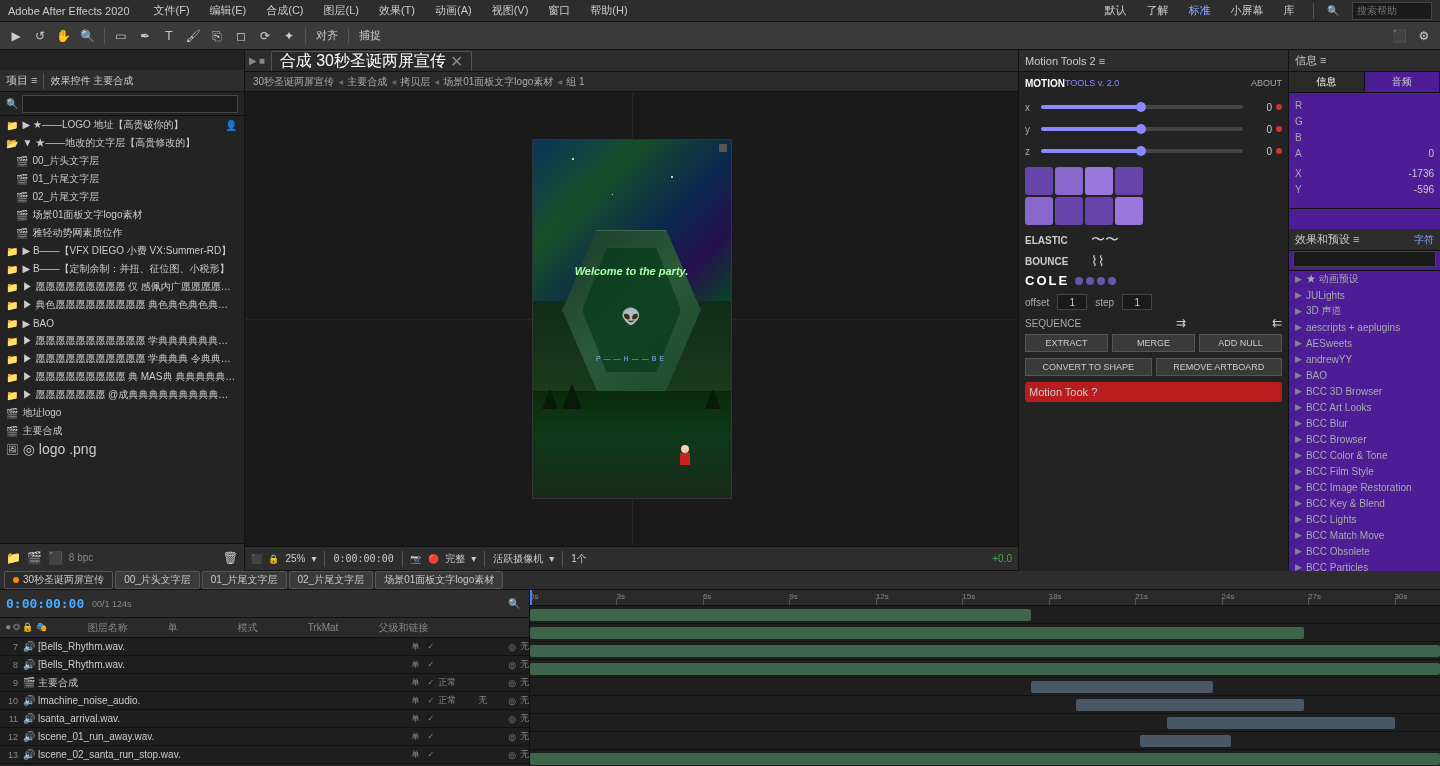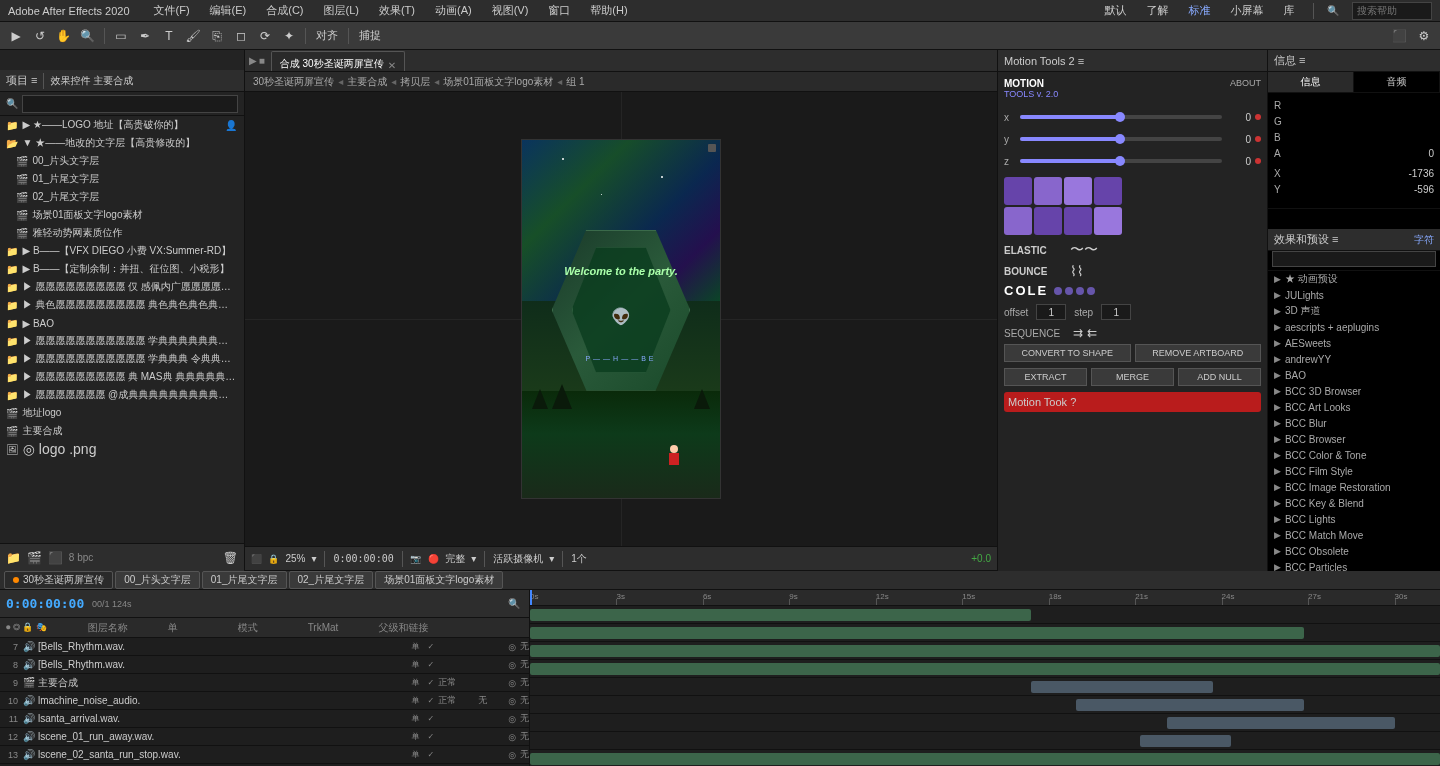--- a/index.html
+++ b/index.html
@@ -139,22 +139,22 @@
       display: flex;
       align-items: center;
       border-bottom: 1px solid #111;
       padding: 0 4px;
       gap: 2px;
     }
     .comp-tab {
       height: 20px;
       padding: 0 8px;
       display: flex;
-      align-items: flex-end;
-      font-size: 10px;
+      align-items: center;
+      font-size: 16px;
       color: #ccc;
       cursor: pointer;
       border-radius: 2px 2px 0 0;
       background: #3a3a3a;
       border: 1px solid #555;
       border-bottom: none;
       gap: 4px;
     }
     .comp-tab.active { background: #2a2a2a; color: #fff; }
 
@@ -296,21 +296,21 @@
     .motion-tools-content {
       padding: 6px;
     }
     .motion-title-area {
       display: flex;
       gap: 8px;
       margin-bottom: 8px;
     }
     .motion-logo {
       display: flex;
-      flex-direction: column;
+      flex-direction: row;
     }
     .motion-title {
       font-size: 10px;
       font-weight: bold;
       color: #fff;
     }
     .motion-version {
       font-size: 9px;
       color: #8888ff;
     }
@@ -439,42 +439,43 @@
       align-items: center;
       justify-content: center;
     }
 
     .sequence-row {
       display: flex;
       align-items: center;
       gap: 4px;
       margin-bottom: 4px;
       font-size: 10px;
+      justify-content: space-between;
     }
     .seq-label { color: #aaa; width: 65px; }
     .seq-icon { color: #ccc; font-size: 12px; }
 
     .shape-btn {
       height: 18px;
       background: #3a3a3a;
       border: 1px solid #555;
       color: #ccc;
       font-size: 9px;
       cursor: pointer;
       padding: 0 6px;
       display: flex;
       align-items: center;
       justify-content: center;
       flex: 1;
     }
 
     
     .far-right-panel {
-      width: 173px;
-      background: #000000;
+      width: 152px;
+      background: #4c1d95;
       border-left: 1px solid #111;
       display: flex;
       flex-direction: column;
     }
     .info-panel {
       flex: 1;
       border-bottom: 1px solid #111;
     }
     .info-header {
       height: 22px;
@@ -1094,28 +1095,28 @@
         <input type="text" class="offset-step-val" value="1" style="">
       </div>
 
       <div class="sequence-row">
         <span class="seq-label">SEQUENCE</span>
         <span class="seq-icon" style="cursor:pointer;">⇉</span>
         <span class="seq-icon" style="cursor:pointer;">⇇</span>
       </div>
 
       <div class="action-row">
-        <div class="shape-btn">CONVERT TO SHAPE</div>
-        <div class="shape-btn">REMOVE ARTBOARD</div>
-      </div>
-
-      <div class="action-row">
         <div class="action-btn">EXTRACT</div>
         <div class="action-btn">MERGE</div>
         <div class="action-btn">ADD NULL</div>
+      </div>
+
+      <div class="action-row">
+        <div class="shape-btn">CONVERT TO SHAPE</div>
+        <div class="shape-btn">REMOVE ARTBOARD</div>
       </div>
 
       <div style="font-size:11px;color:#ccc;text-align:left;padding:4px;background:#b91c1c;border-radius:3px;cursor:pointer;">Motion Took ?</div>
     </div>
   </div>
 
   <div class="far-right-panel">
 
     <div class="info-panel">
       <div class="info-header">

